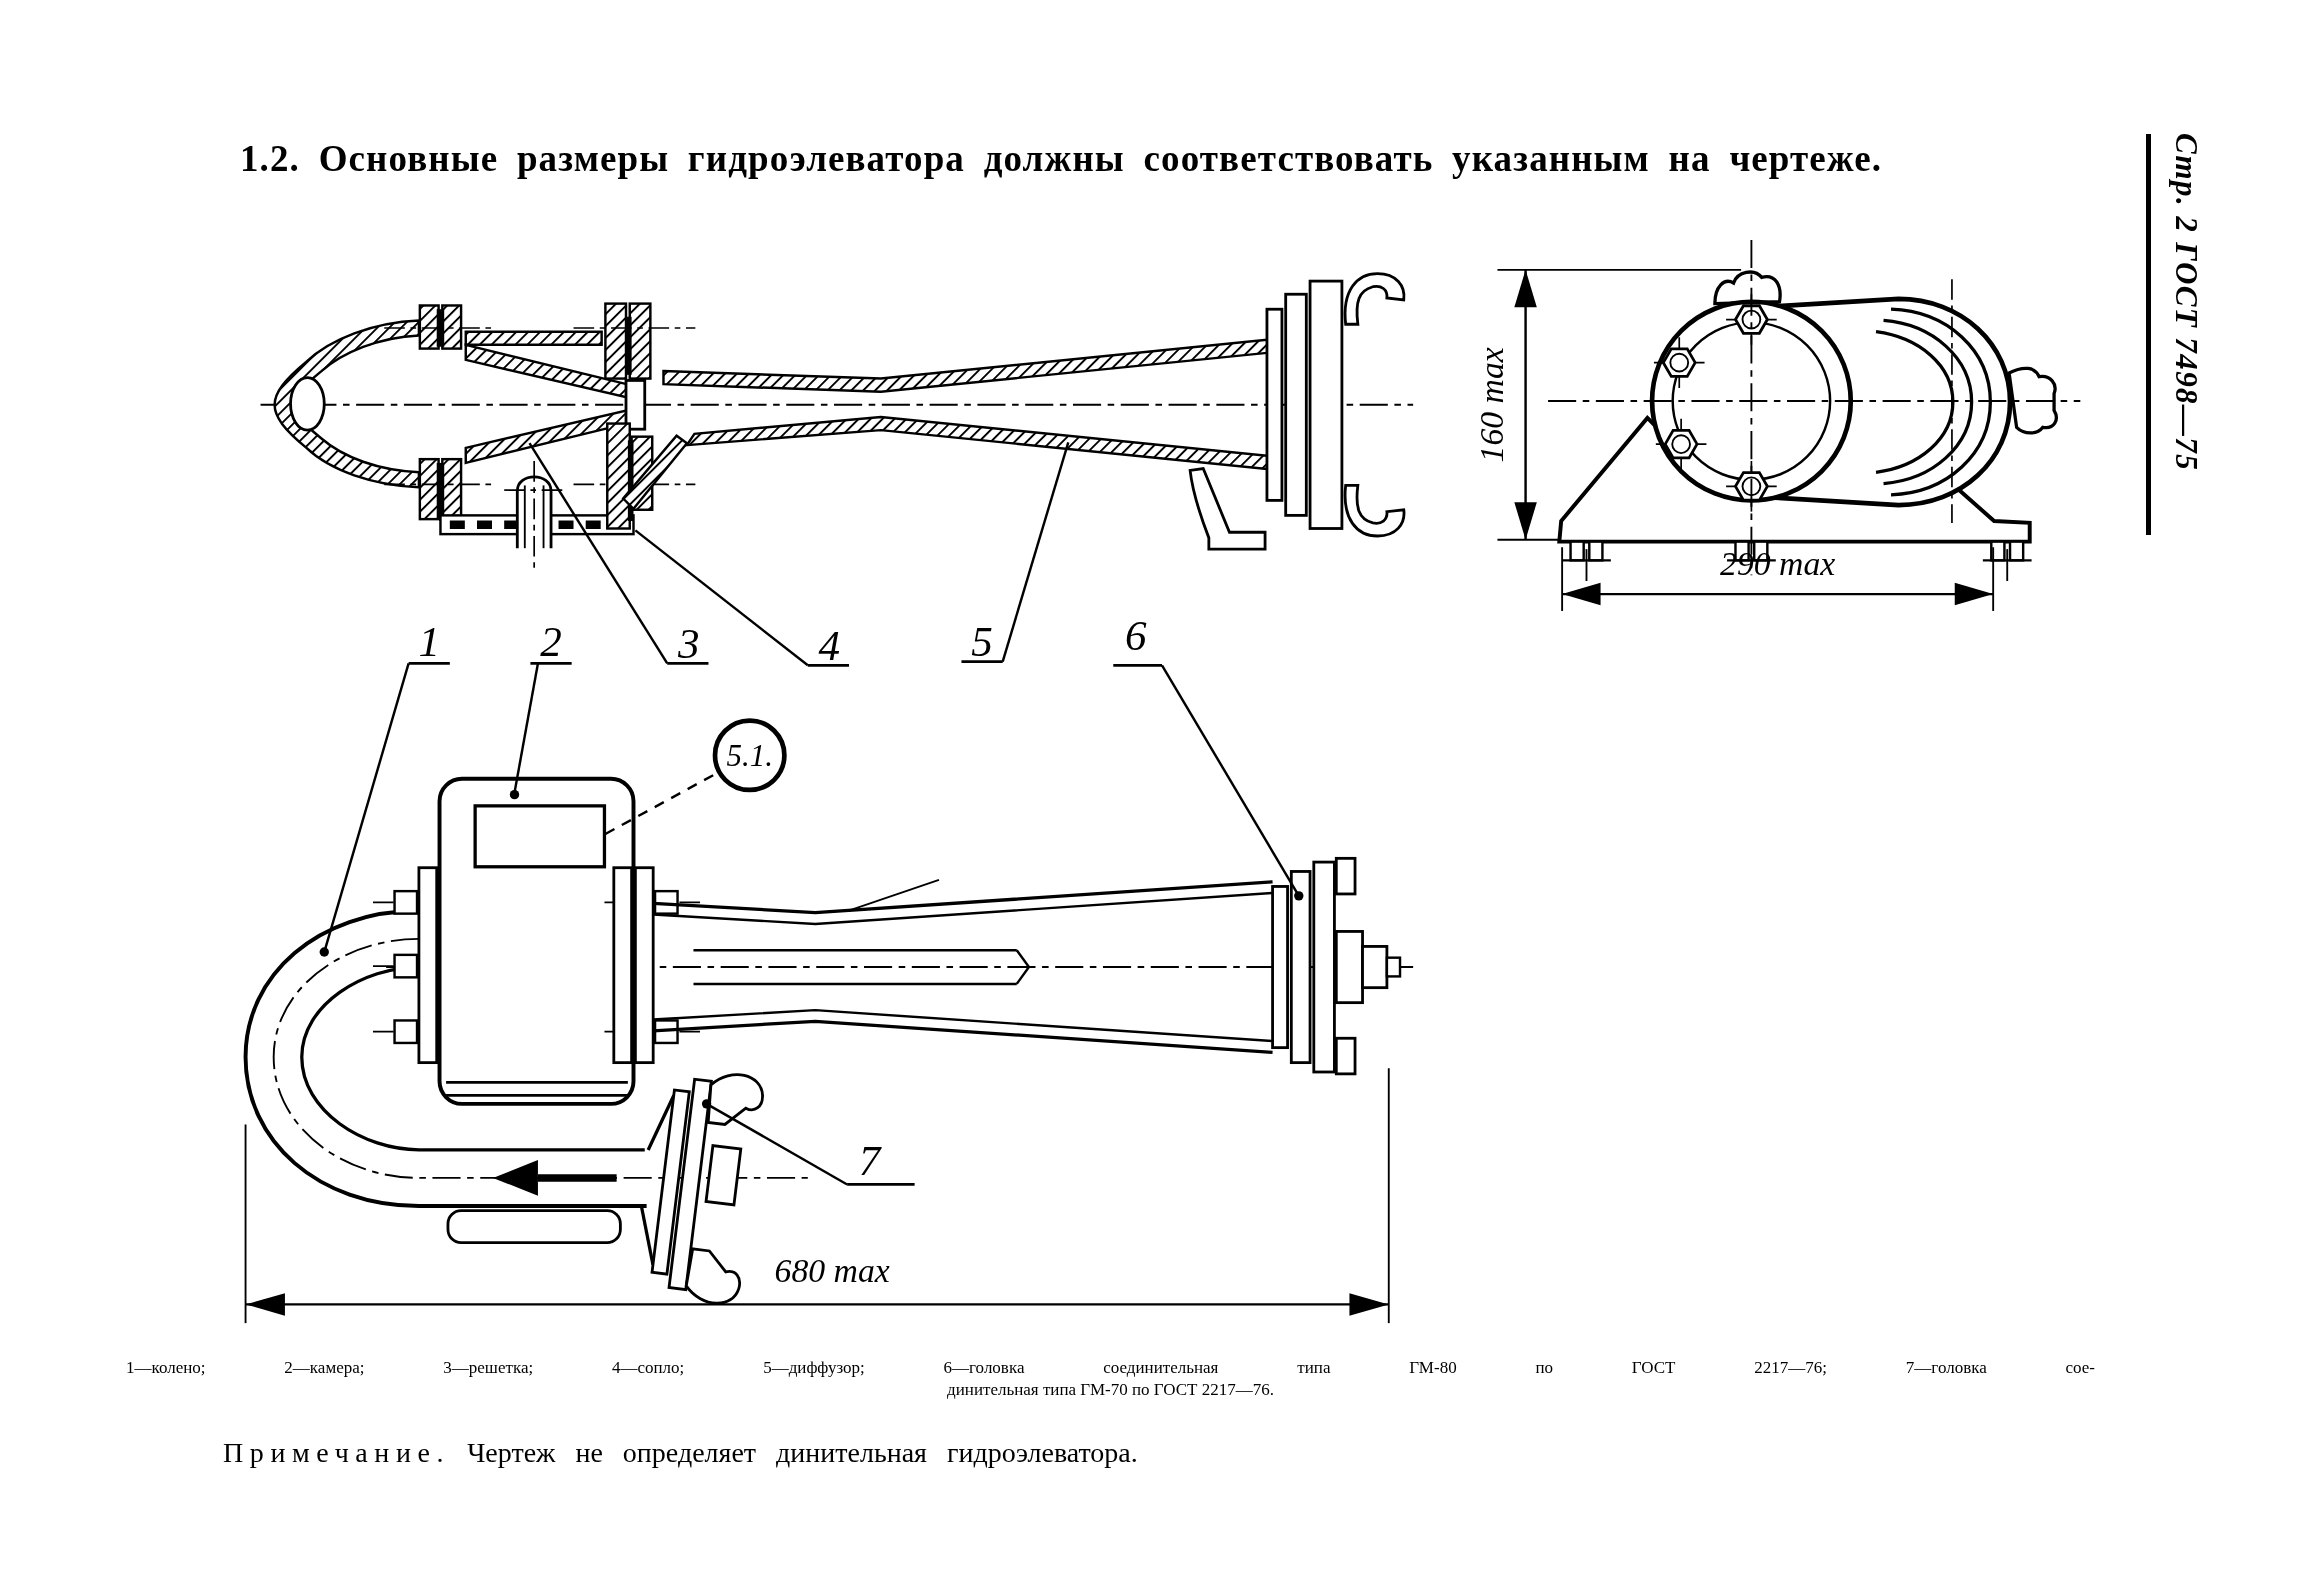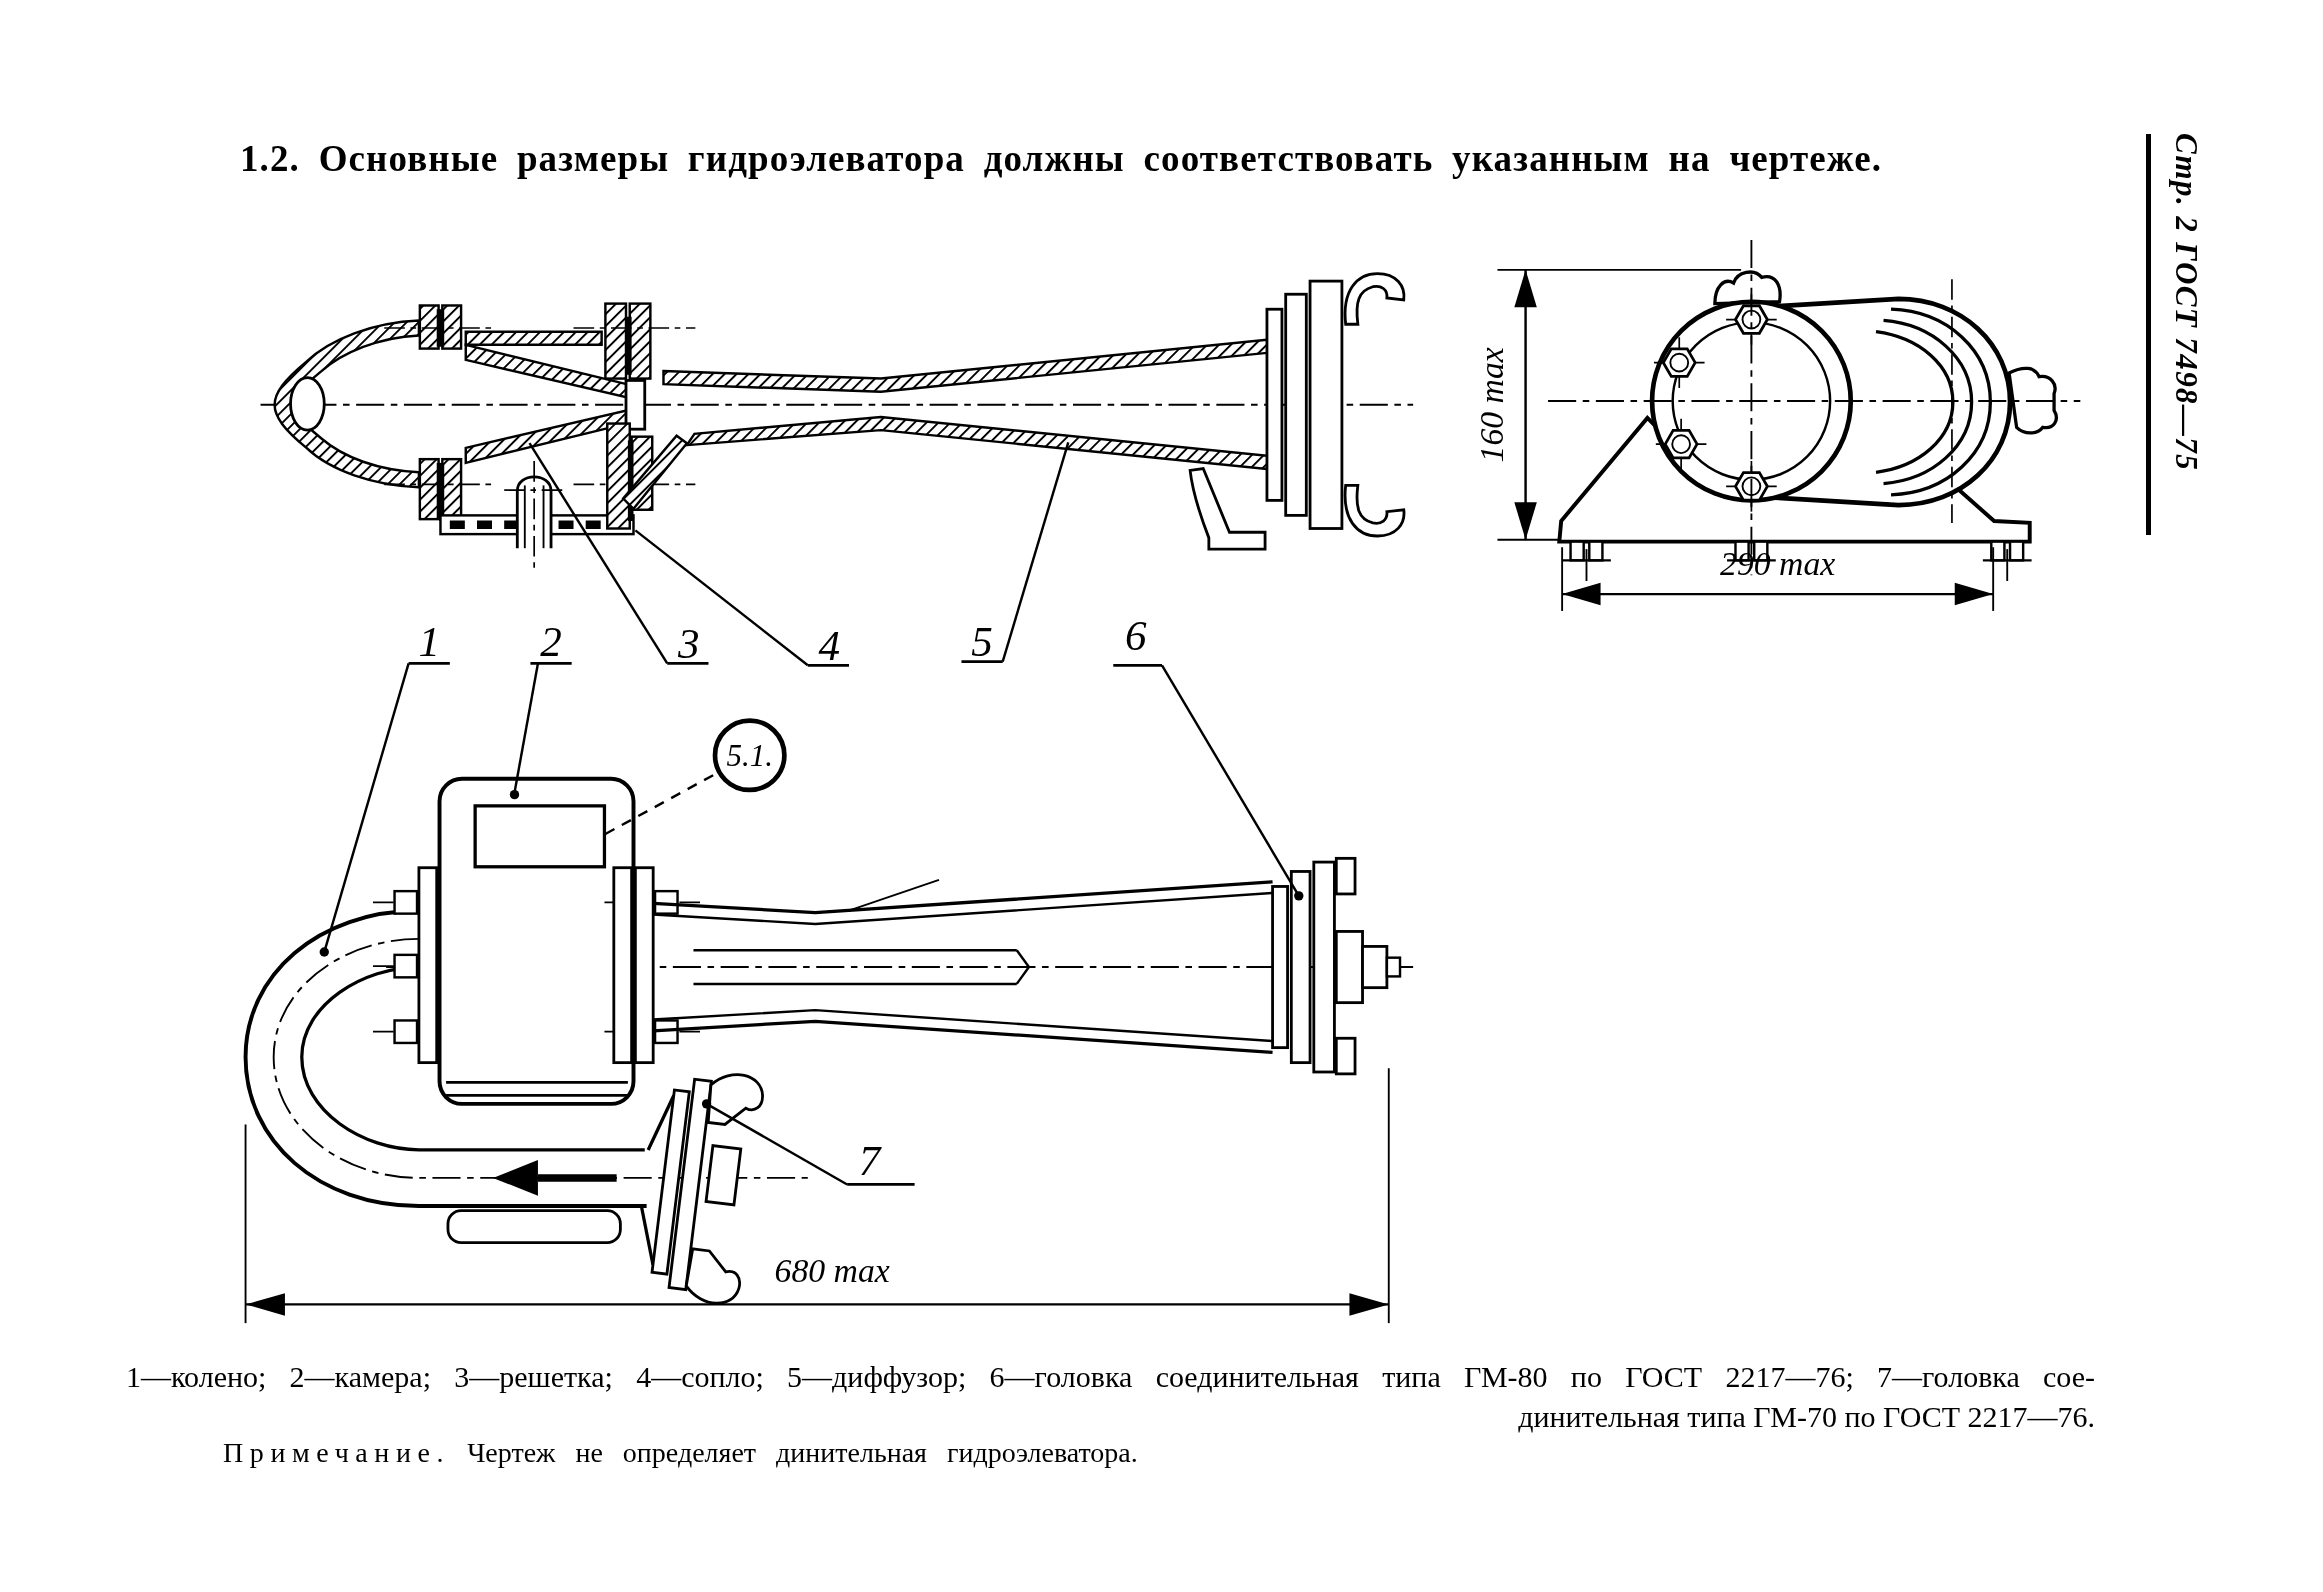--- a/index.html
+++ b/index.html
@@ -5,23 +5,23 @@
   html,body{margin:0;padding:0;background:#fff;}
   body{width:2324px;height:1593px;position:relative;overflow:hidden;
        font-family:"Liberation Serif", serif;color:#000;}
   .abs{position:absolute;}
   #title{left:240px;top:137px;width:1874px;font-size:37px;letter-spacing:1.1px;
          word-spacing:8.4px;white-space:nowrap;font-weight:bold;}
   #vrule{left:2146px;top:134px;width:4.7px;height:401px;background:#000;}
   #vheader{left:2204px;top:133px;transform-origin:0 0;transform:rotate(90deg);
            font-style:italic;font-weight:bold;font-size:31px;letter-spacing:1.4px;
            white-space:nowrap;}
-  #caption{left:126px;top:1357px;width:1969px;font-size:30px;line-height:1.32;}
+  #caption{left:126px;top:1357px;width:1969px;font-size:17px;line-height:1.32;}
   #caption .l1{text-align:justify;text-align-last:justify;white-space:nowrap;}
-  #caption .l2{text-align:right;}
+  #caption .l2{text-align:center;}
   #note{left:223px;top:1437px;width:1124px;font-size:28px;white-space:nowrap;}
   #note .nl{letter-spacing:6.6px;}
   #note .nt{word-spacing:13px;margin-left:17px;}
   svg{position:absolute;left:0;top:0;}
   .ln{stroke:#000;fill:none;}
   .w2{stroke-width:2;} .w25{stroke-width:2.6;} .w3{stroke-width:3;}
   .w35{stroke-width:3.5;} .w4{stroke-width:4.2;} .w5{stroke-width:5;}
   .wf{fill:#fff;stroke:#000;}
   .cl{stroke:#000;stroke-width:2;fill:none;stroke-dasharray:30 7 7 7;}
   .cl2{stroke:#000;stroke-width:1.8;fill:none;stroke-dasharray:22 6 6 6;}

